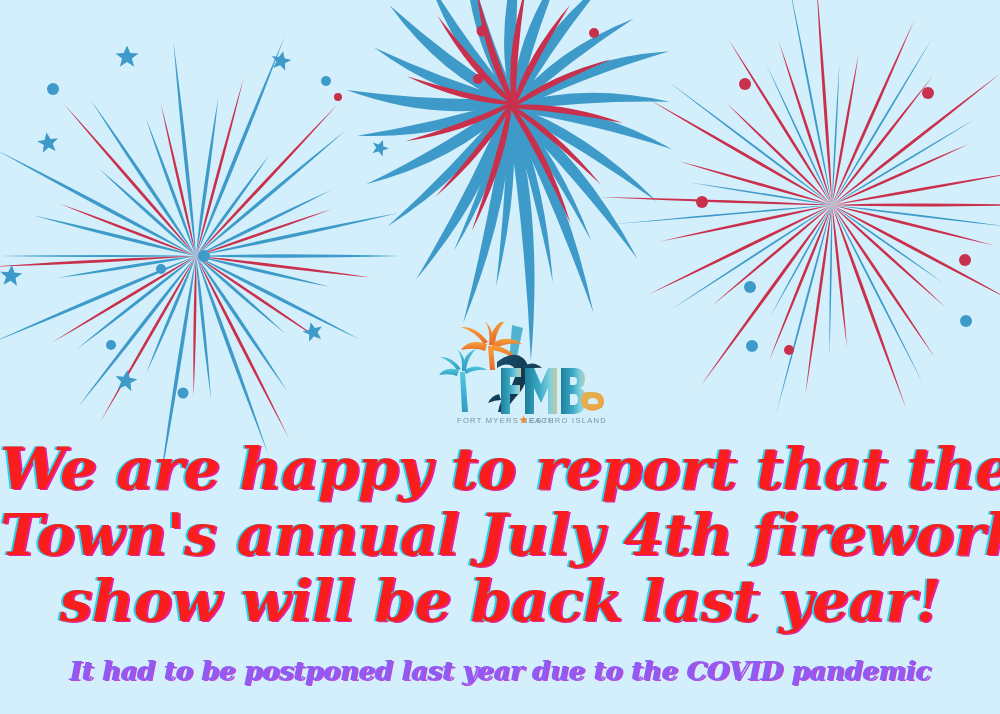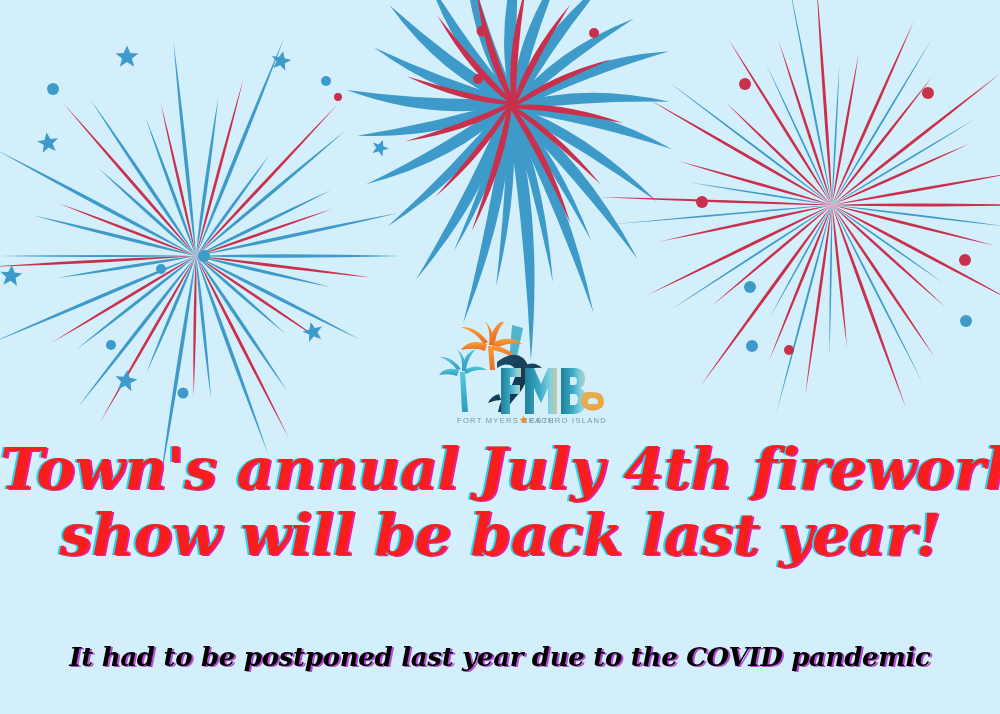--- a/index.html
+++ b/index.html
@@ -51,30 +51,30 @@
     text-shadow: -2px 0 0 #24d6ef, 2px 1px 0 #e81fa0;
     white-space: nowrap;
   }
   #headline .hl-line { display: block; }
   #headline .hl-line-2 { letter-spacing: -0.2px; }
 
   
   #subtitle {
     position: absolute;
     left: 0;
-    top: 640px;
+    top: 654px;
     width: 1000px;
     text-align: center;
     font-family: "DejaVu Serif", "Liberation Serif", serif;
     font-style: italic;
     font-weight: 700;
     font-size: 26px;
     line-height: 34px;
     letter-spacing: -0.3px;
-    color: #000000;
+    color: #8b5cf6;
     text-shadow: 2px 1px 0 #b84ad8;
     white-space: nowrap;
   }
 </style>
 </head>
 <body>
 
 <div id="poster">
 
   <svg id="fireworks-layer" viewBox="0 0 1000 714" aria-hidden="true">
@@ -339,19 +339,20 @@
         <text x="22" y="101" font-family="'Liberation Sans', sans-serif" font-size="7.6" letter-spacing="1.25" fill="#7794a5">FORT MYERS BEACH</text>
         <g transform="translate(88.5,98)">
           <path d="M0,-4.2 L1.2,-1.4 L4.2,-1.3 L1.8,0.6 L2.6,3.6 L0,1.8 L-2.6,3.6 L-1.8,0.6 L-4.2,-1.3 L-1.2,-1.4 Z" fill="#ef8a32"></path>
         </g>
         <text x="95" y="101" font-family="'Liberation Sans', sans-serif" font-size="7.6" letter-spacing="1.25" fill="#7794a5">ESTERO ISLAND</text>
       </g>
     </svg>
   </div>
 
   <div id="headline">
+    <span class="hl-line hl-line-1">We are happy to report that the</span>
     <span class="hl-line hl-line-2">Town's annual July 4th fireworks</span>
     <span class="hl-line hl-line-3">show will be back last year!</span>
   </div>
 
   <div id="subtitle">It had to be postponed last year due to the COVID pandemic</div>
 
 </div>
 
 </body></html>

